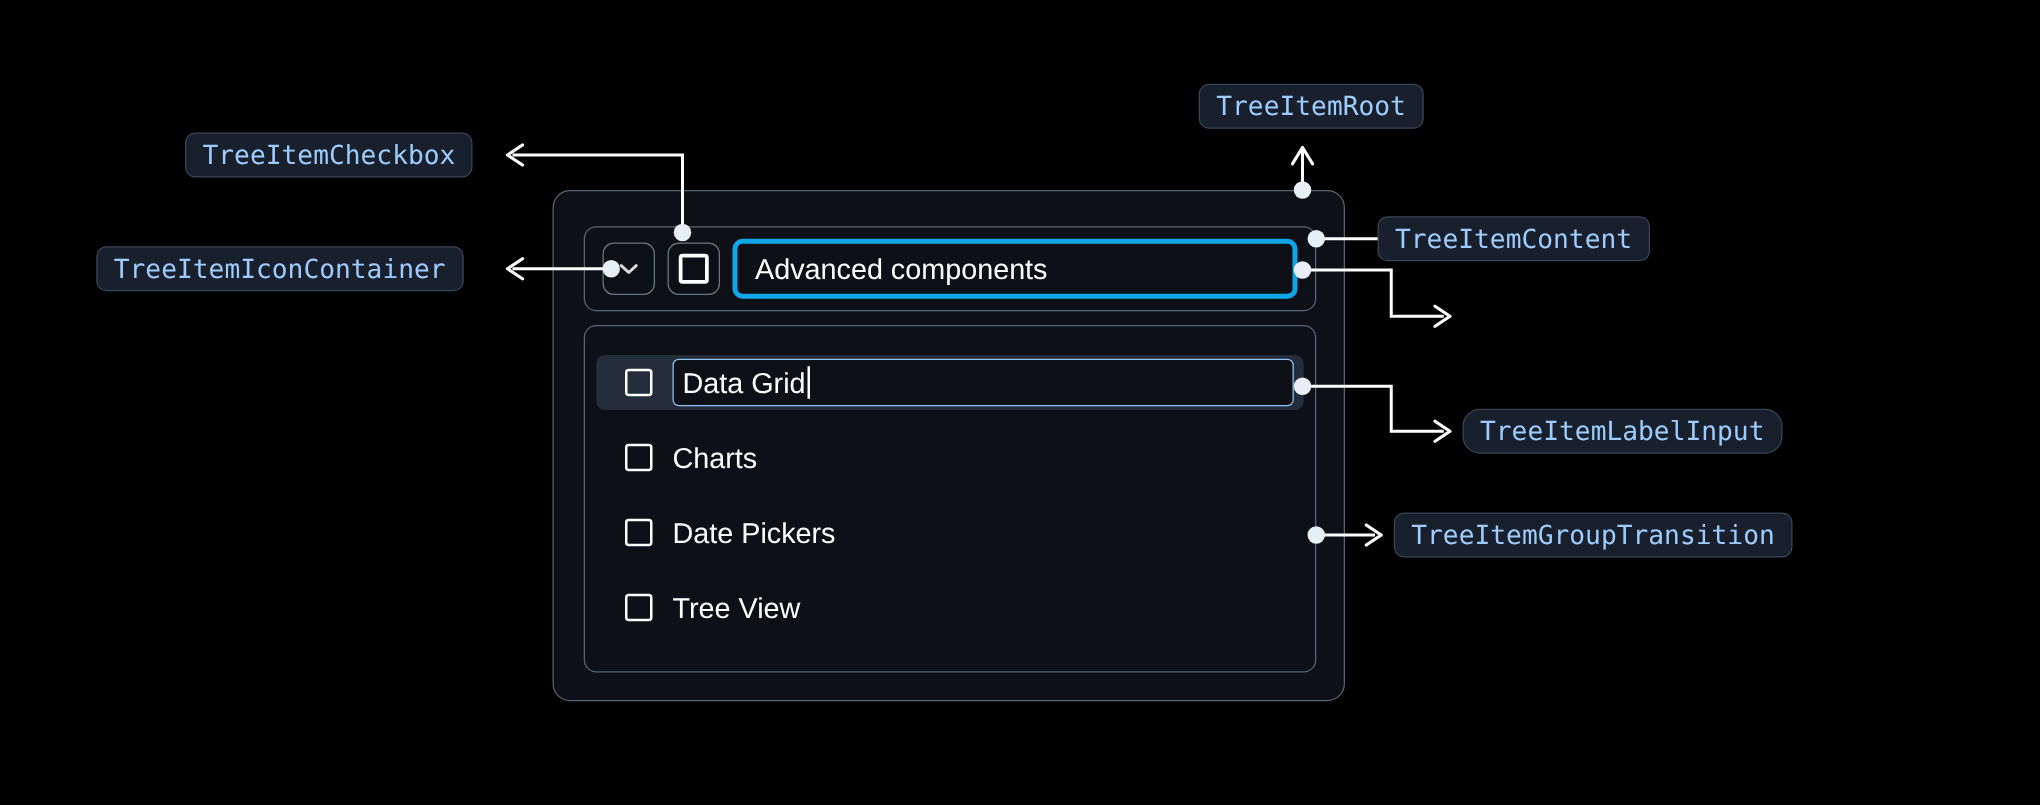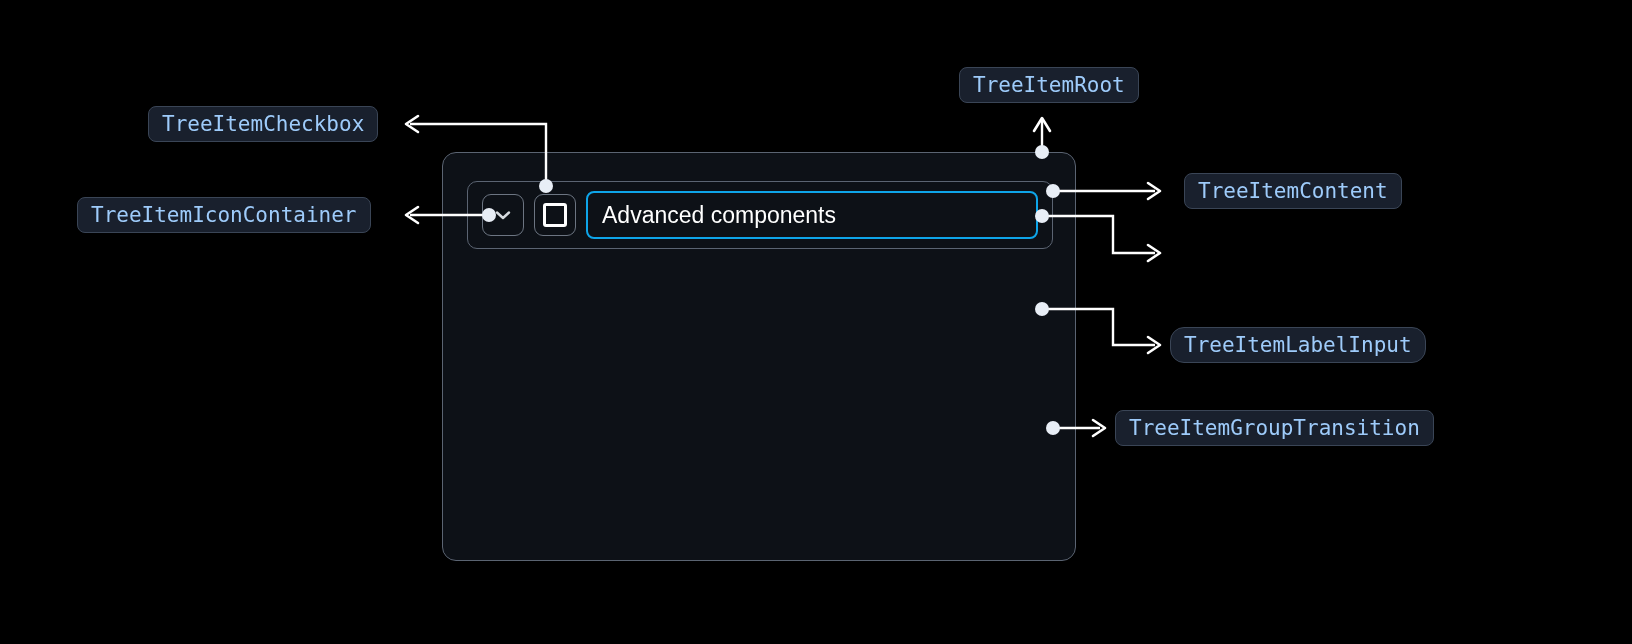--- a/index.html
+++ b/index.html
@@ -114,21 +114,21 @@
     box-sizing: border-box;
     border: 3px solid #ffffff;
     border-radius: 3px;
     background: transparent;
   }
 
   #tree-item-label {
     flex: 1 1 auto;
     height: 48px;
     box-sizing: border-box;
-    border: 2px solid #0ea5e9;
+    border: 4px solid #0ea5e9;
     border-radius: 8px;
     display: flex;
     align-items: center;
     padding: 0 14px;
     color: #ffffff;
     font-size: 23px;
     font-family: "Liberation Sans", sans-serif;
   }
 
   #group-transition {
@@ -217,20 +217,46 @@
       <div class="cb-container">
         <span class="checkbox-lg"></span>
       </div>
 
       <div id="tree-item-label">
         <span>Advanced components</span>
       </div>
 
     </div>
 
+    <div id="group-transition">
+
+      <div class="tree-row selected">
+        <span class="checkbox-sm"></span>
+        <span class="row-input">
+          <span>Data Grid</span>
+            <span class="caret"></span>
+        </span>
+      </div>
+
+      <div class="tree-row">
+        <span class="checkbox-sm"></span>
+        <span class="row-label">Charts</span>
+      </div>
+
+      <div class="tree-row">
+        <span class="checkbox-sm"></span>
+        <span class="row-label">Date Pickers</span>
+      </div>
+
+      <div class="tree-row">
+        <span class="checkbox-sm"></span>
+        <span class="row-label">Tree View</span>
+      </div>
+
+    </div>
   </div>
 
   <svg id="connectors" viewBox="0 0 1632 644" width="1632" height="644">
     <g stroke="#ffffff" stroke-width="2.4" fill="none">
 
       <path d="M546 186 L546 124 L410 124"></path>
 
       <path d="M489 215 L410 215"></path>
 
       <path d="M1042 152 L1042 120"></path>
@@ -270,21 +296,21 @@
   </div>
 
   <div class="chip" style="left:148px; top:106px;">
     <span>TreeItemCheckbox</span>
   </div>
 
   <div class="chip" style="left:943px; top:67px;margin-left:16px;">
     <span>TreeItemRoot</span>
   </div>
 
-  <div class="chip" style="left:1184px; top:173px;">
+  <div class="chip" style="left:1102px; top:173px;">
     <span>TreeItemContent</span>
   </div>
 
 
   <div class="chip" style="left:1170px; top:327px;border-radius:14px;">
     <span>TreeItemLabelInput</span>
   </div>
 
   <div class="chip" style="left:1115px; top:410px;">
     <span>TreeItemGroupTransition</span>

